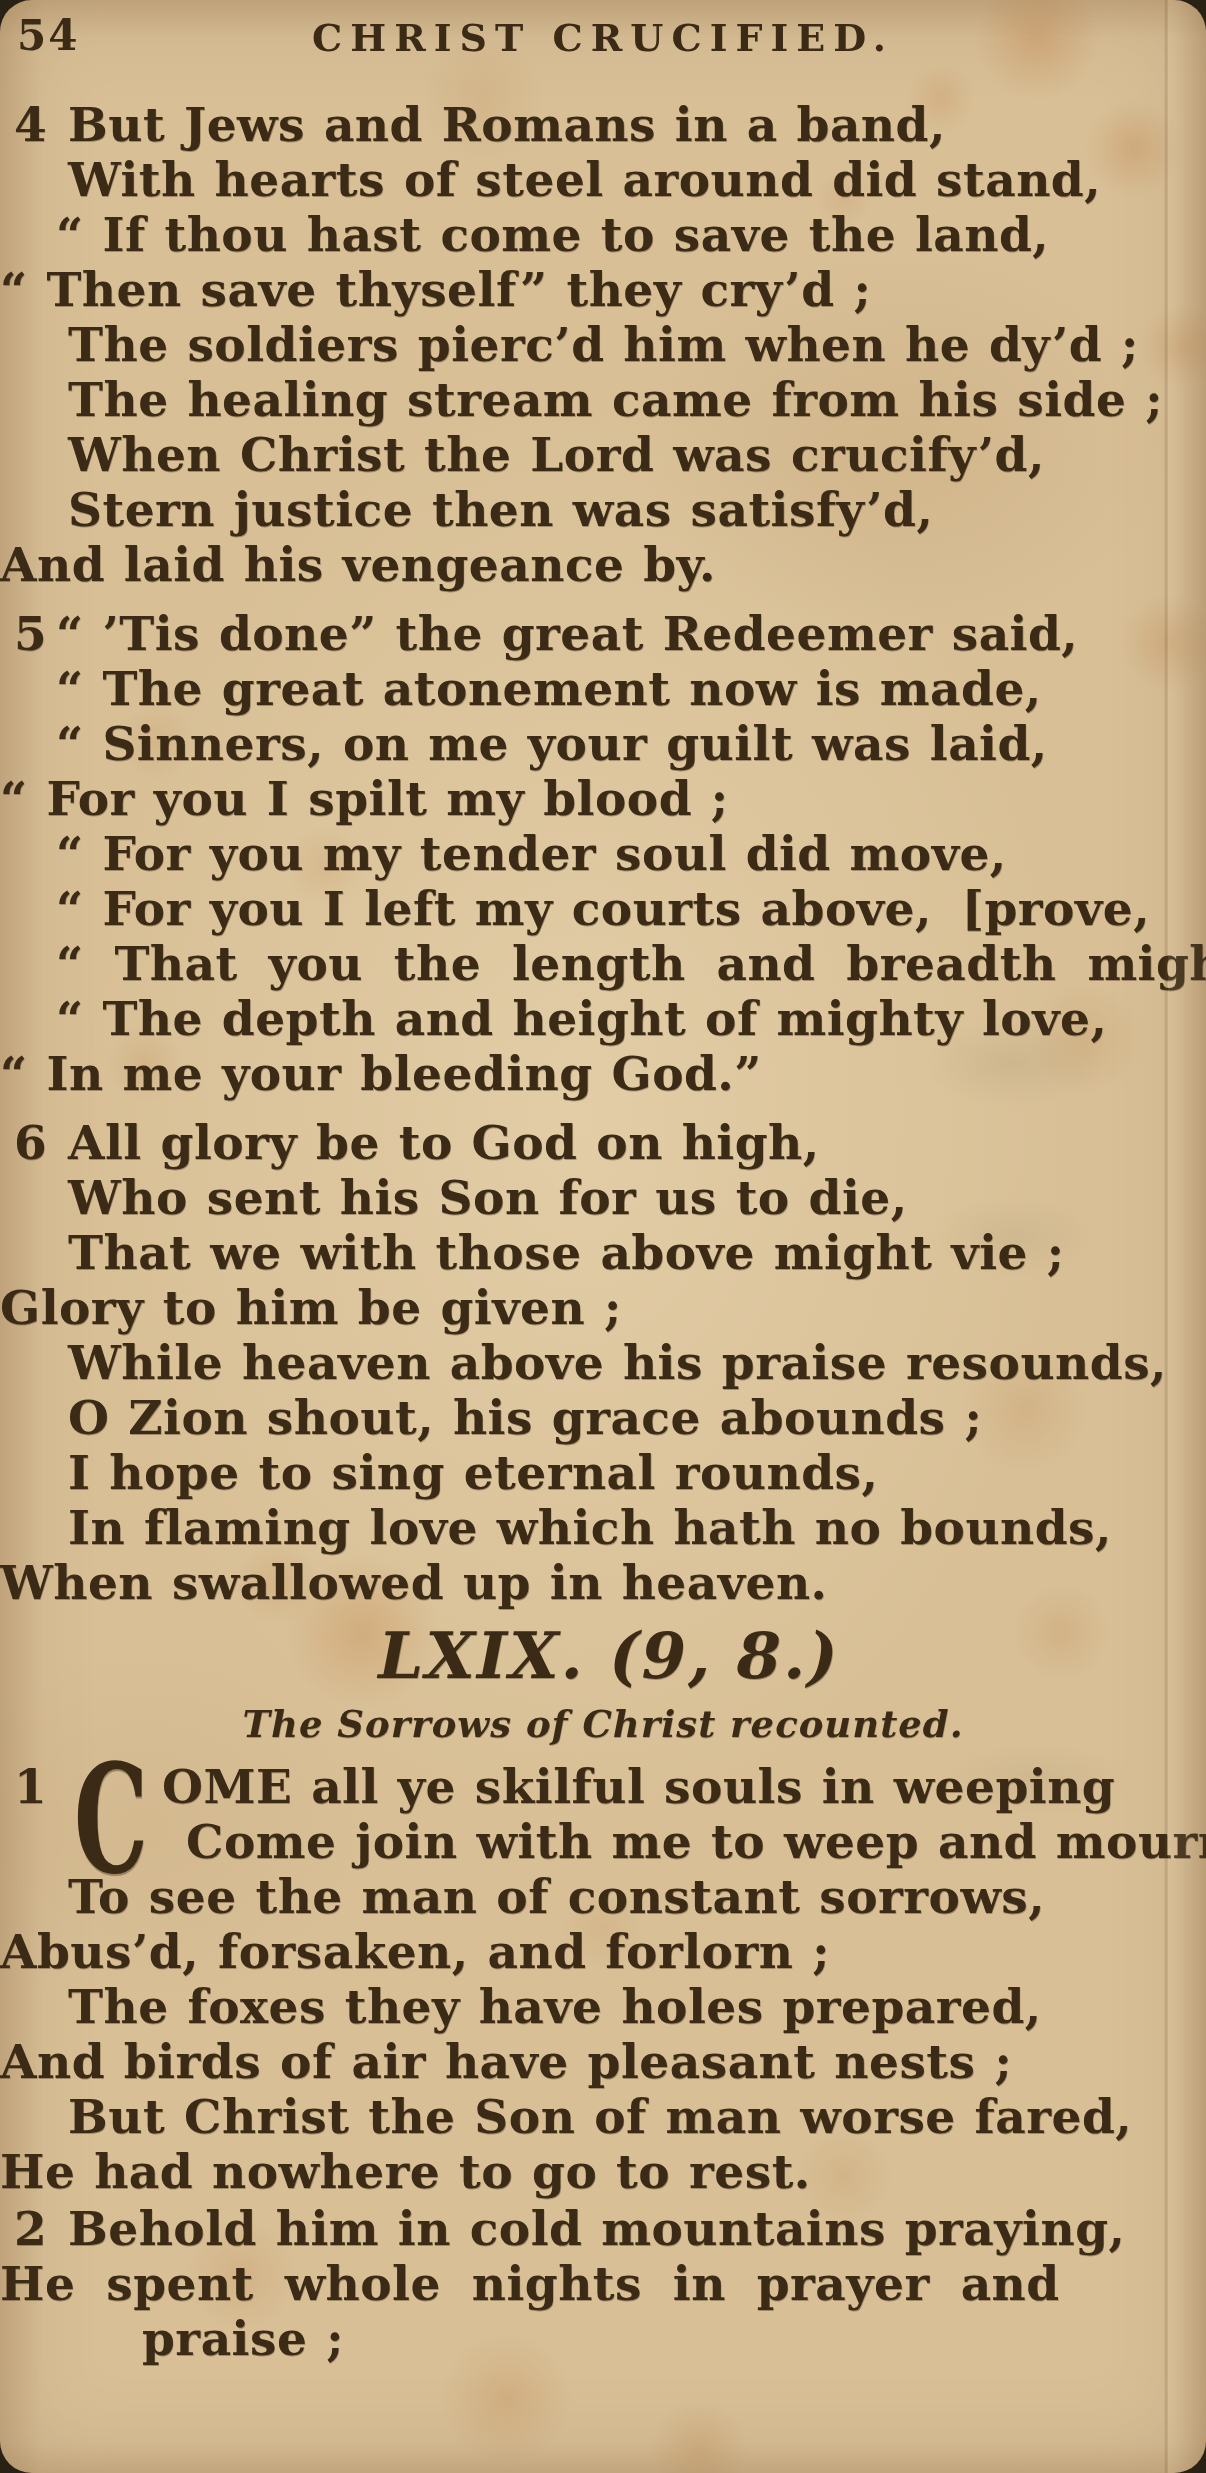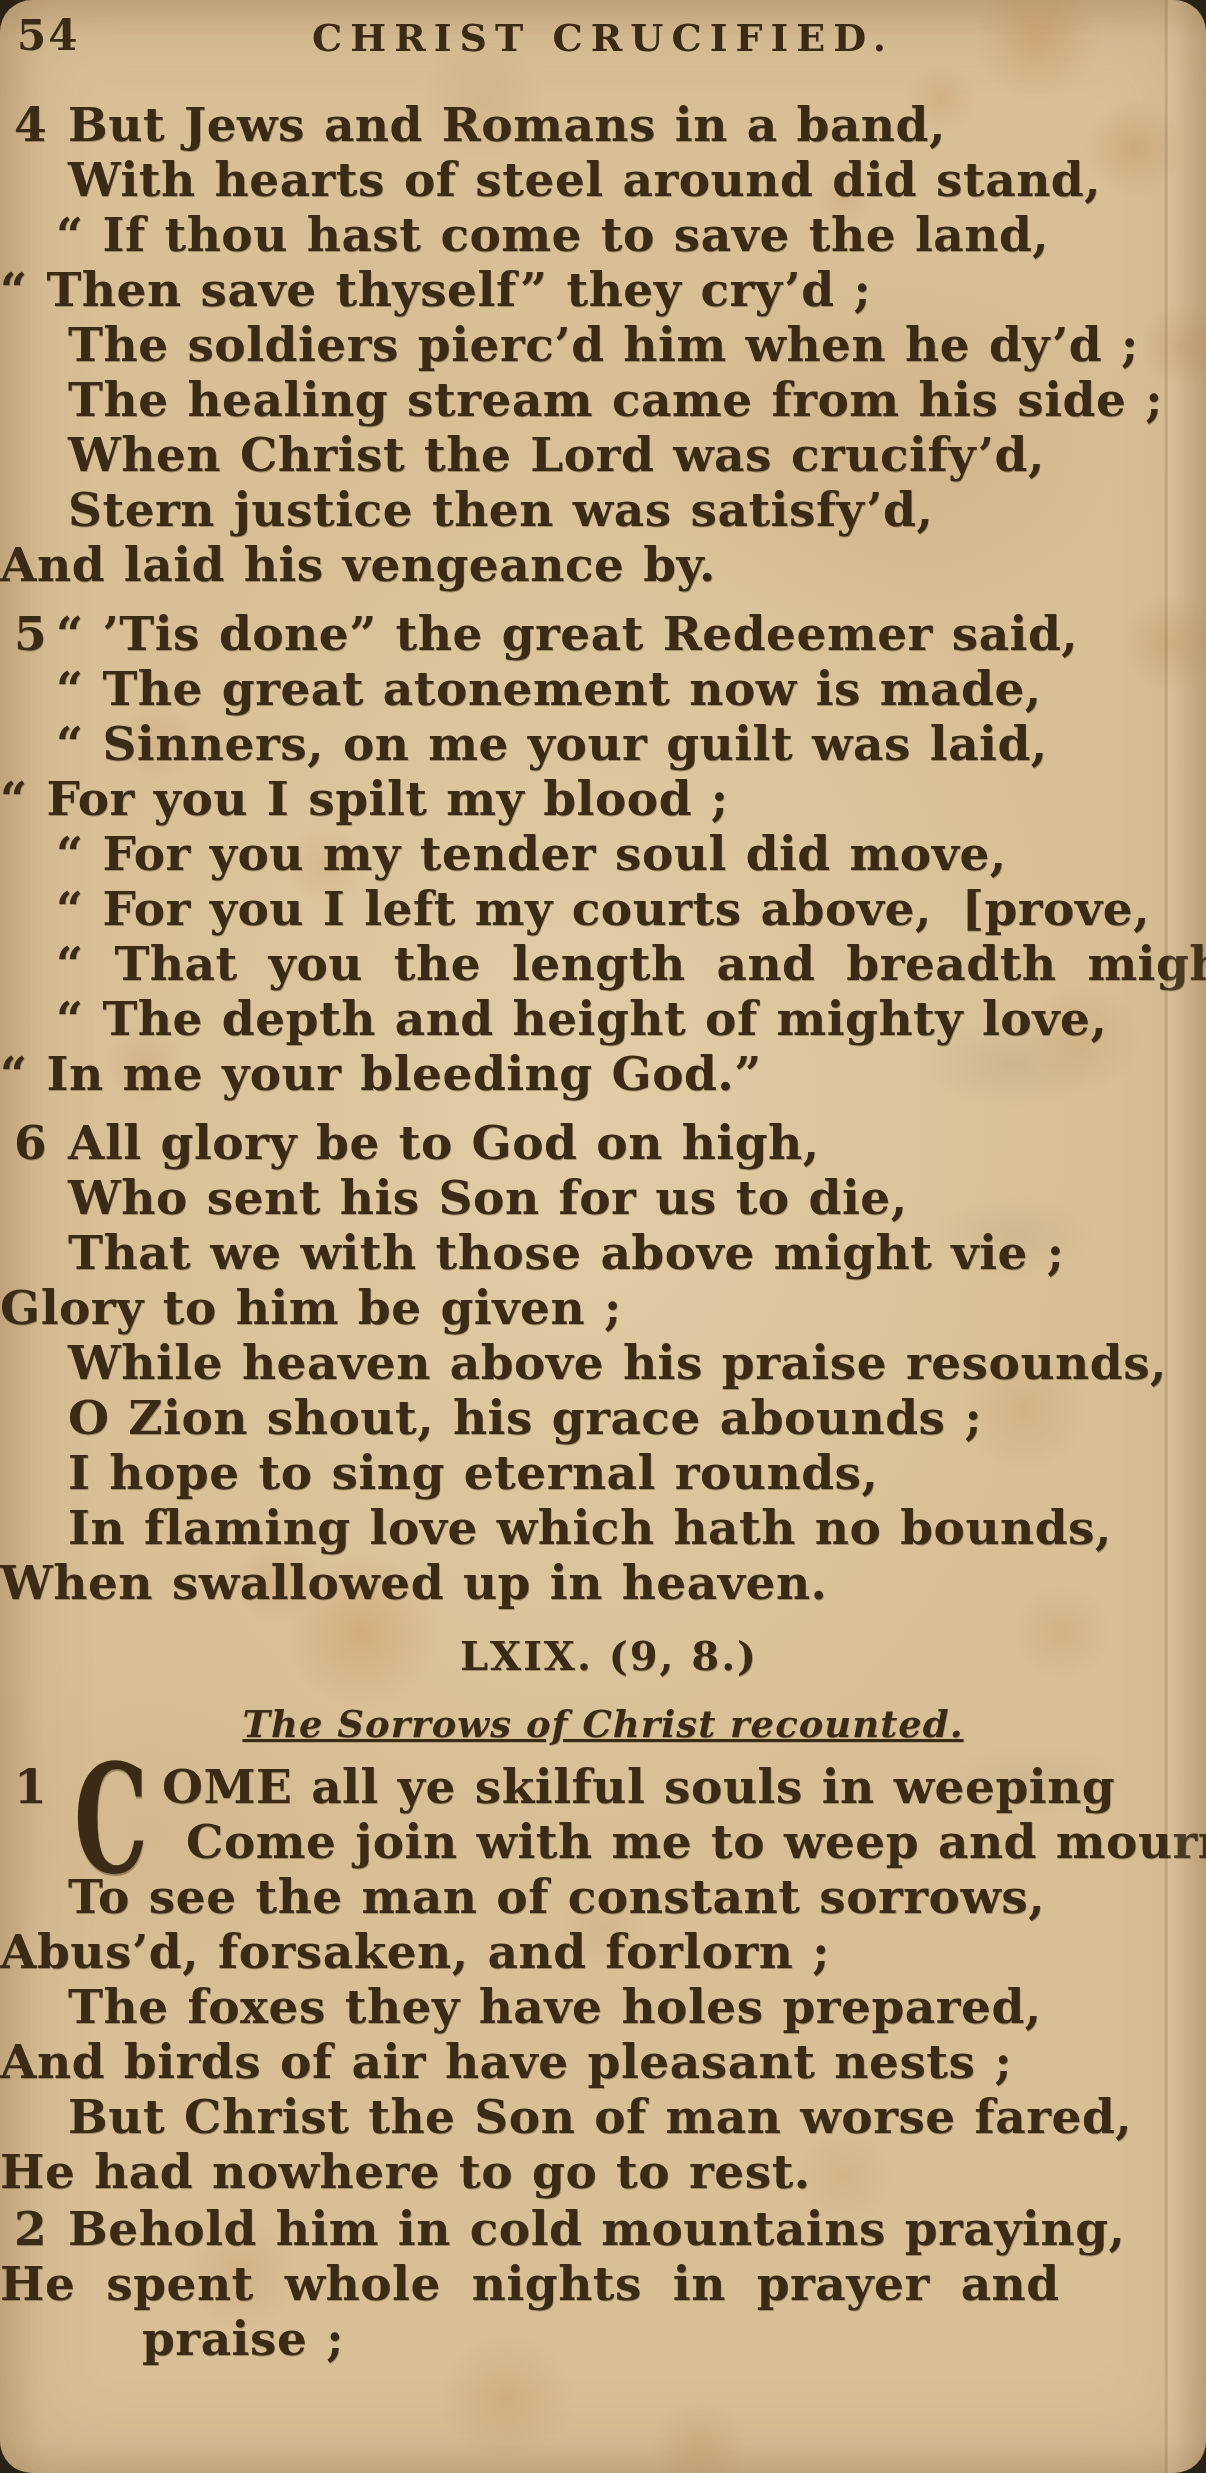--- a/index.html
+++ b/index.html
@@ -95,30 +95,30 @@
   .vnum{position:absolute;left:14px;top:0;}
   .catch{position:absolute;right:56px;top:0;}
   .dropcap{
     position:absolute;left:74px;top:4px;
     font-size:150px;line-height:112px;
     transform:scaleX(0.62);transform-origin:left top;
     text-shadow:1px 1.5px 1px rgba(60,40,20,0.4);
   }
   .hymn-heading{
     margin:6px 0 0 12px;text-align:center;
-    font-size:40px;line-height:64px;font-weight:700;
+    font-size:64px;line-height:64px;font-weight:700;
     letter-spacing:2px;
     text-shadow:0.6px 0.8px 0.6px rgba(60,40,20,0.35);
+    font-style:italic;
   }
   .hymn-subtitle{
     margin-top:11px;text-align:center;
     font-style:italic;font-size:37px;line-height:50px;
     letter-spacing:1px;
     text-shadow:0.5px 0.7px 0.5px rgba(60,40,20,0.3);
-    text-decoration:underline;
   }
   #stanzas-b{margin-top:10px;}
 </style>
 </head>
 <body>
 
 <div class="page">
 
   <div class="running-header">
     <span class="page-num">54</span>

